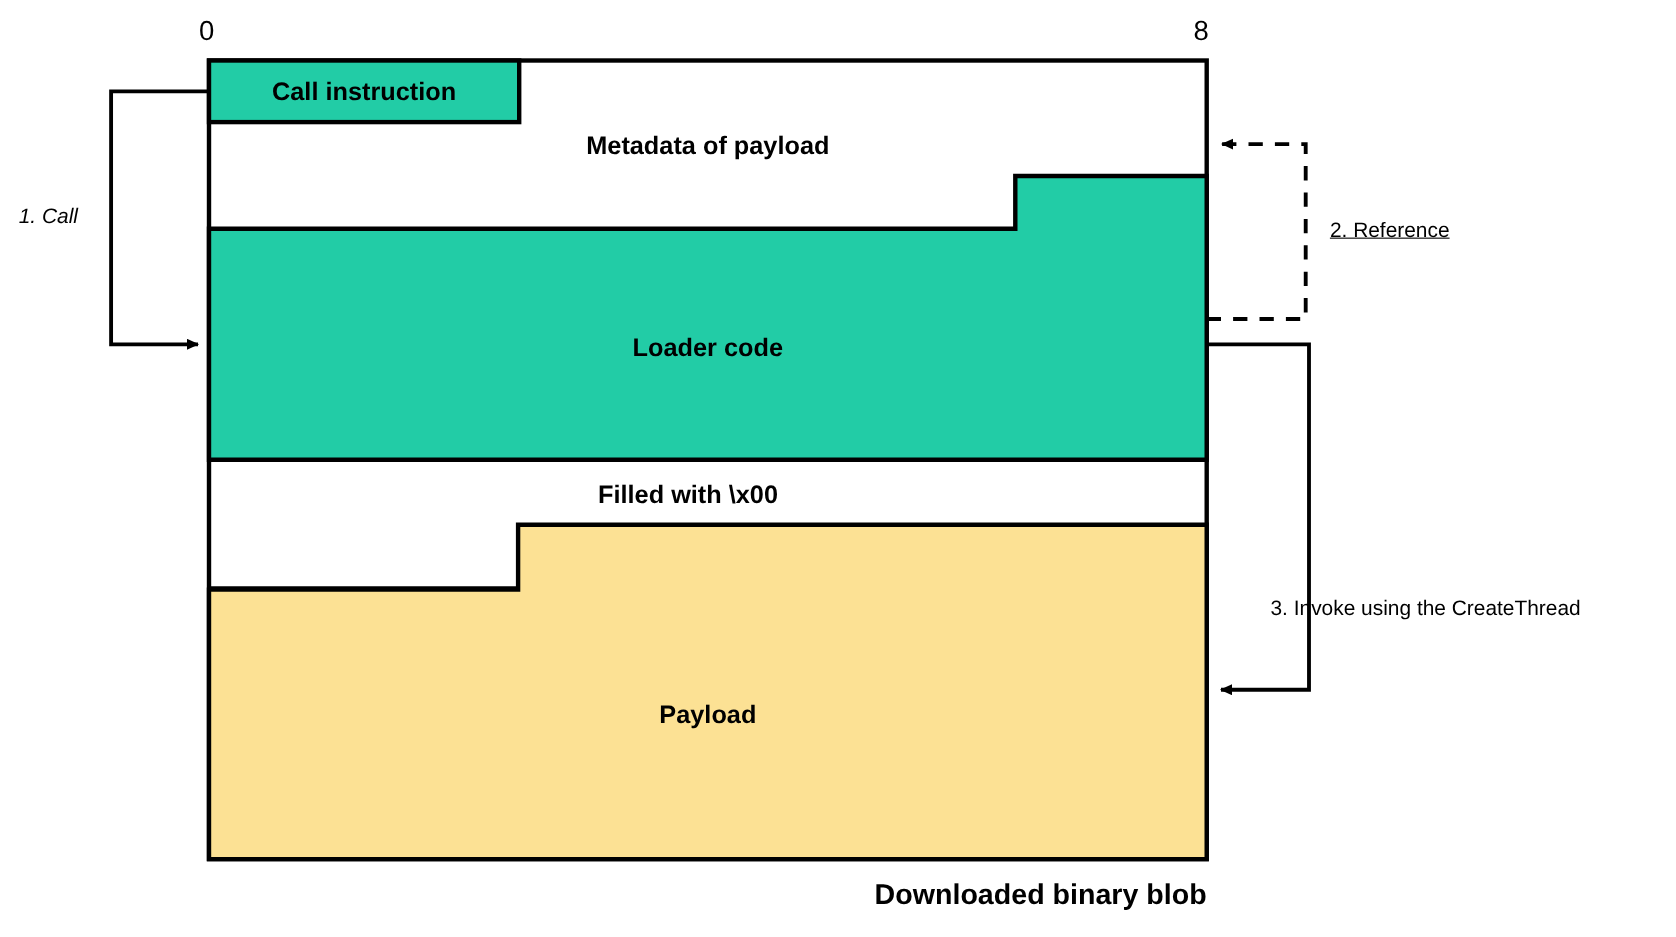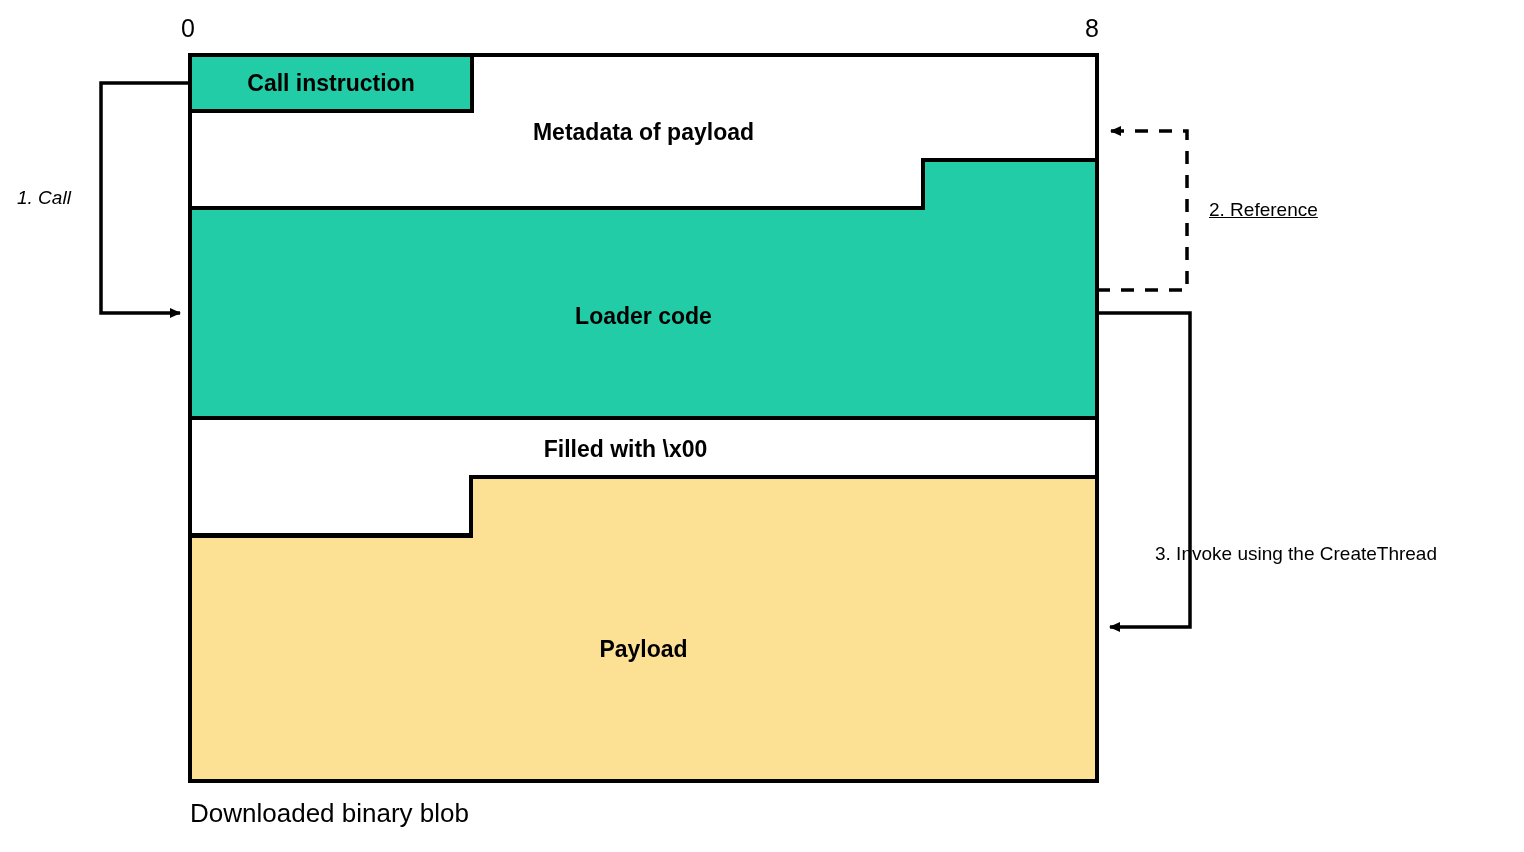--- a/index.html
+++ b/index.html
@@ -37,22 +37,22 @@
     font-size: 23px;
     font-weight: bold;
     text-align: center;
   }
   .step-label {
     font-size: 19px;
     font-weight: normal;
   }
   .caption {
     font-size: 26px;
-    font-weight: normal;
-    text-align: left;
+    font-weight: bold;
+    text-align: right;
   }
 </style>
 </head>
 <body>
 
 <div id="canvas">
 
   <svg id="diagram-svg" viewBox="0 0 1524 852" xmlns="http://www.w3.org/2000/svg">
     <defs>
       <marker id="arrow-solid" markerWidth="12" markerHeight="12" refX="10" refY="5" orient="auto" markerUnits="userSpaceOnUse">

